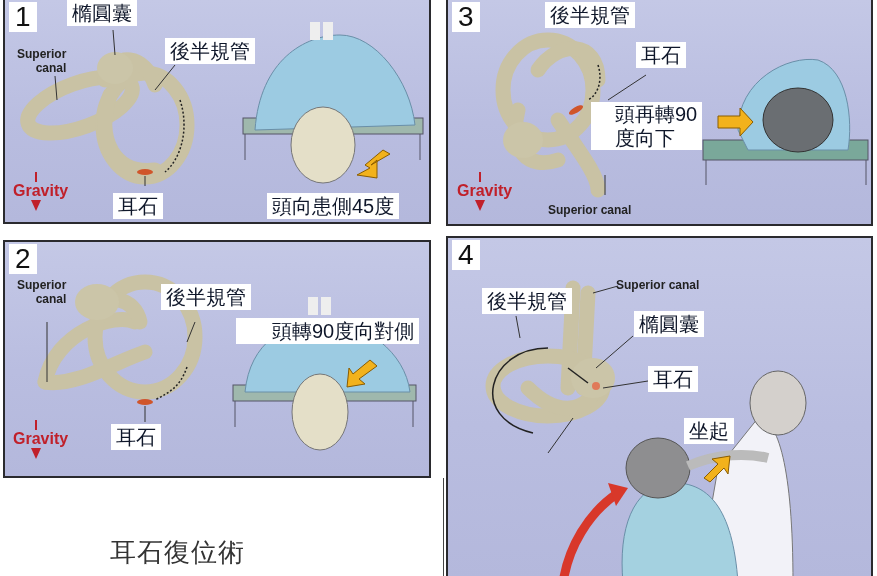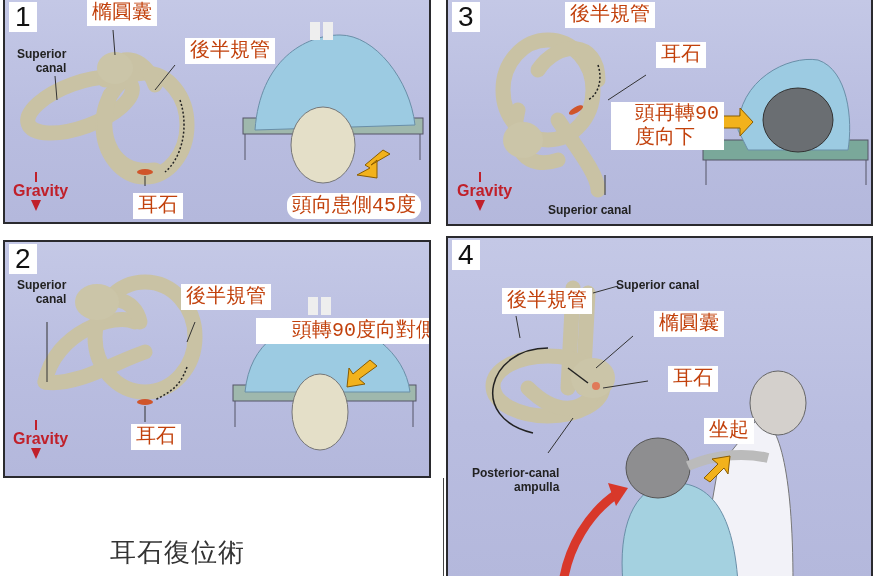--- a/index.html
+++ b/index.html
@@ -15,23 +15,23 @@
   #p3 { left: 446px; top: -2px; width: 427px; height: 228px; }
   #p2 { left: 3px; top: 240px; width: 428px; height: 238px; }
   #p4 { left: 446px; top: 236px; width: 427px; height: 345px; }
 
   .num {
     position: absolute; background: #fff; color: #111;
     font-family: "Liberation Sans", sans-serif; font-size: 28px; line-height: 30px;
     padding: 0 6px; left: 4px; top: 2px;
   }
   .lbl {
-    position: absolute; background: #fff; color: #c2410c;
-    font-family: Liberation Mono, monospace; font-size: 20px; line-height: 26px;
-    padding: 0 5px; white-space: nowrap; margin-left: 20px;
+    position: absolute; background: #fff; color: #0f172a;
+    font-family: Liberation Sans, sans-serif; font-size: 20px; line-height: 26px;
+    padding: 0 5px; white-space: nowrap;
   }
   .lbl.two { white-space: pre-line; line-height: 24px; }
   .en {
     position: absolute; color: #222; font-family: "Liberation Sans", sans-serif;
     font-weight: bold; font-size: 12px; line-height: 14px; text-align: right;
   }
   .gravity {
     position: absolute; font-family: "Liberation Sans", sans-serif; font-weight: bold;
     font-size: 16px; color: #c0202a; text-align: right; width: 46px;
   }
@@ -71,21 +71,21 @@
     <path d="M250 130 C 255 60, 300 35, 335 35 C 370 35, 405 80, 410 125 Z" fill="#9ccbe2" stroke="#6a8fa8"></path>
     <rect x="305" y="22" width="10" height="18" fill="#eee"></rect>
     <rect x="318" y="22" width="10" height="18" fill="#eee"></rect>
     <ellipse cx="318" cy="145" rx="32" ry="38" fill="#e4dfc8" stroke="#777"></ellipse>
     <path d="M378 150 L 360 165 L 365 168 L 352 175 L 372 178 L 372 160 L 366 165 L 385 154 Z" fill="#f2b21c" stroke="#8a5c00"></path>
   </svg>
   <div class="num">1</div>
   <div class="lbl" style="left:62px;top:0px;">橢圓囊</div>
   <div class="lbl" style="left:160px;top:38px;">後半規管</div>
   <div class="lbl" style="left:108px;top:193px;">耳石</div>
-  <div class="lbl" style="left:262px;top:193px;border-radius:11px;">頭向患側45度</div>
+  <div class="lbl" style="left:262px;top:193px;">頭向患側45度</div>
   <div class="en" style="left:12px;top:47px;white-space:pre-line;">Superior
 canal</div>
   <div class="gravity" style="left:8px;top:172px;">
     <div class="bar"></div>
       <div>Gravity</div>
       <div class="arr"></div>
   </div>
 </div>
 
 <div class="panel" id="p3">
@@ -186,18 +186,16 @@
     <path d="M262 244 L 276 230 L 280 236 L 282 218 L 264 221 L 270 226 L 256 240 Z" fill="#f2b21c" stroke="#8a5c00"></path>
     <path d="M115 345 C 120 310, 140 275, 170 255" fill="none" stroke="#d8382a" stroke-width="9"></path>
     <path d="M160 245 L 180 250 L 168 268 Z" fill="#d8382a"></path>
   </svg>
   <div class="num">4</div>
   <div class="en" style="left:168px;top:40px;">Superior canal</div>
   <div class="lbl" style="left:34px;top:50px;">後半規管</div>
   <div class="lbl" style="left:186px;top:73px;">橢圓囊</div>
   <div class="lbl" style="left:200px;top:128px;">耳石</div>
   <div class="lbl" style="left:236px;top:180px;">坐起</div>
-  <div class="en" style="left:24px;top:228px;white-space:pre-line;">Posterior-canal
-ampulla</div>
 </div>
 
 <div class="rule"></div>
 <div class="caption">耳石復位術</div>
 
 </body></html>

